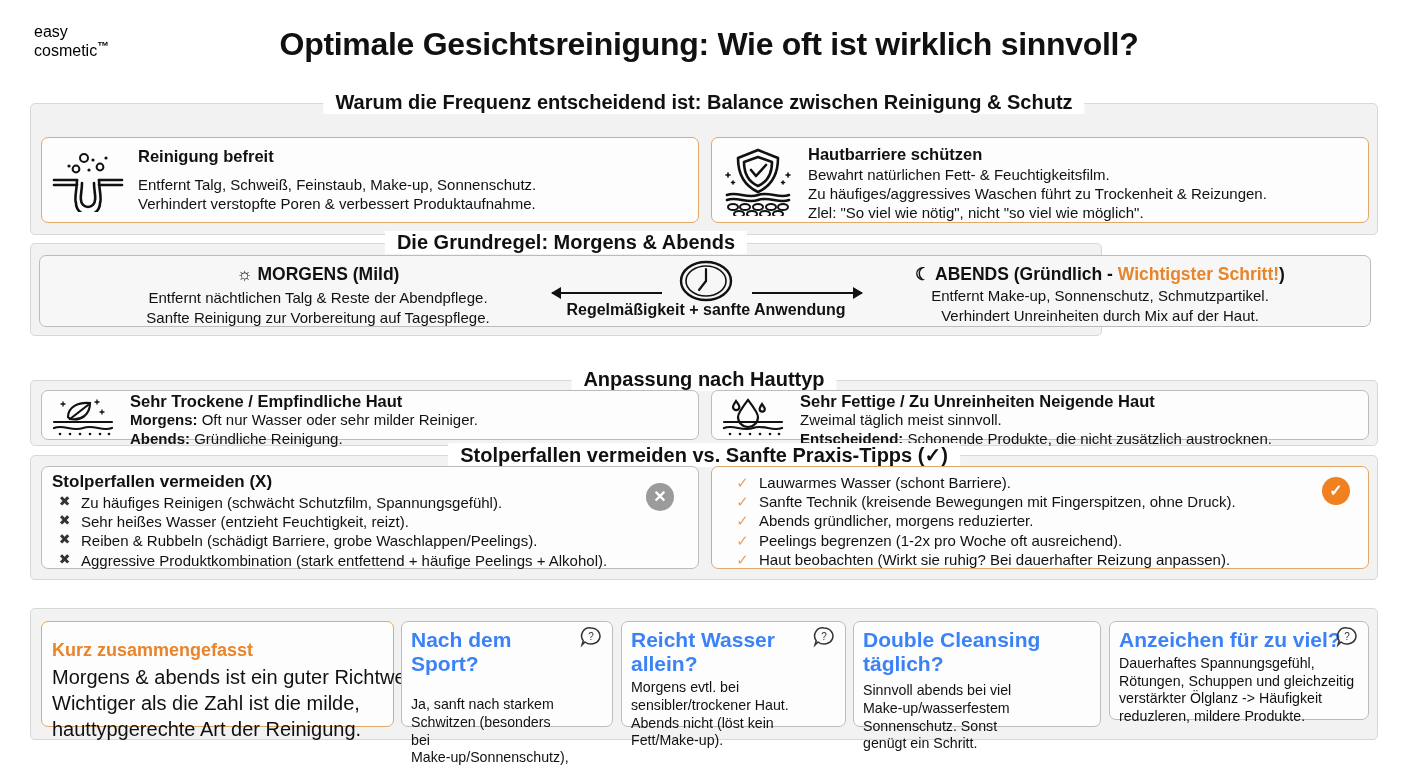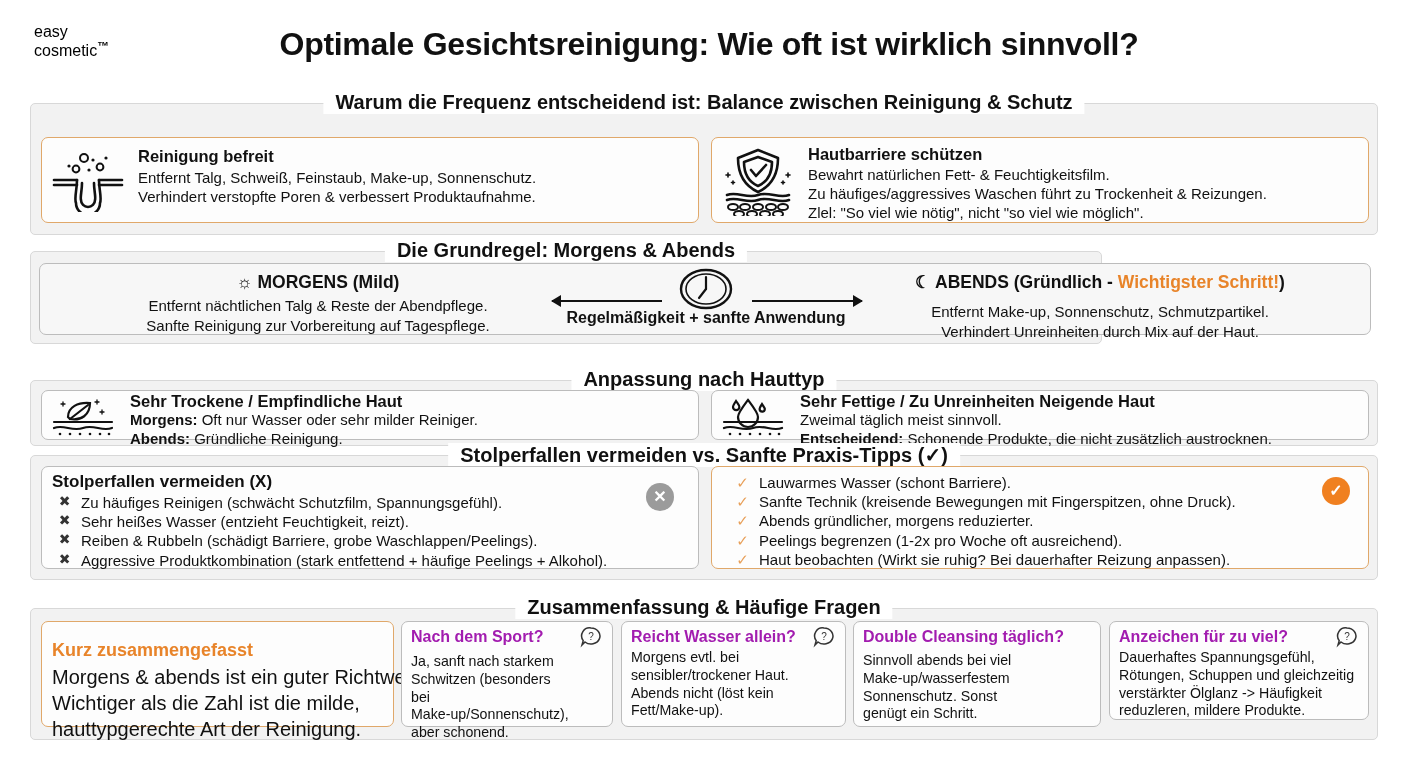--- a/index.html
+++ b/index.html
@@ -75,21 +75,21 @@
 
   .badge-circle {
     position:absolute; width:28px; height:28px; border-radius:50%;
     display:flex; align-items:center; justify-content:center;
     color:#fff; font-size:16px; font-weight:700; line-height:1;
   }
   .badge-circle.grey { background:#9b9b9b; }
   .badge-circle.orange { background:#f08020; }
 
   
-  .faq-q { font-size:16px; font-weight:700; color:#a21caf; line-height:1.15; }
+  .faq-q { font-size:21px; font-weight:700; color:#3b82f6; line-height:1.15; }
   .faq-a { font-size:14.2px; color:#111; line-height:1.24; }
   .summary-title { font-size:18px; font-weight:700; color:#e8842a; line-height:1.2; }
   .summary-line { font-size:20px; color:#111; line-height:1.3; white-space:nowrap; }
   .qmark { position:absolute; font-size:19px; color:#333; }
 </style>
 </head>
 <body>
 
 <div class="page">
 
@@ -123,21 +123,21 @@
           <g fill="#111">
               <circle cx="17" cy="16" r="1.6"></circle>
               <circle cx="41" cy="10" r="1.6"></circle>
               <circle cx="37" cy="20" r="1.6"></circle>
               <circle cx="54" cy="8" r="1.6"></circle>
             </g>
         </svg>
       </div>
       <div style="position:absolute; left:96px; top:9px;">
         <div class="card-head">Reinigung befreit</div>
-        <div class="card-line" style="margin-top:3px;">Entfernt Talg, Schweiß, Feinstaub, Make-up, Sonnenschutz.</div>
+        <div class="card-line" style="margin-top:10px;">Entfernt Talg, Schweiß, Feinstaub, Make-up, Sonnenschutz.</div>
         <div class="card-line">Verhindert verstopfte Poren &amp; verbessert Produktaufnahme.</div>
       </div>
     </div>
 
     <div class="card" style="left:680px; top:33px; width:658px; height:86px;">
       <div class="icon-wrap" style="left:8px; top:6px; width:76px; height:74px;">
         <svg width="74" height="70" viewBox="0 0 74 70">
           <g stroke="#111" stroke-width="2.6" fill="none" stroke-linecap="round" stroke-linejoin="round">
             <path d="M37 4 L57 12 C57 30 50 40 37 46 C24 40 17 30 17 12 Z"></path>
             <path d="M37 11 L51 16 C51 29 46 36 37 40 C28 36 23 29 23 16 Z"></path>
@@ -170,21 +170,21 @@
       </div>
       <div style="position:absolute; left:96px; top:7px;">
         <div class="card-head">Hautbarriere schützen</div>
         <div class="card-line" style="margin-top:2px;">Bewahrt natürlichen Fett- &amp; Feuchtigkeitsfilm.</div>
         <div class="card-line">Zu häufiges/aggressives Waschen führt zu Trockenheit &amp; Reizungen.</div>
         <div class="card-line">Zlel: "So viel wie nötig", nicht "so viel wie möglich".</div>
       </div>
     </div>
   </div>
 
-  <div class="sec" style="left:30px; top:251px; width:1072px; height:93px;">
+  <div class="sec" style="left:30px; top:243px; width:1072px; height:93px;">
     <div class="sec-title">Die Grundregel: Morgens &amp; Abends</div>
 
     <div class="card grey plain" style="left:8px; top:11px; width:1332px; height:72px;">
 
       <div class="gr-col" style="left:18px; top:8px; width:520px;">
         <div class="gr-head">
           <span>☼</span>
           <span>MORGENS (Mild)</span>
         </div>
         <div class="gr-line" style="margin-top:3px;">Entfernt nächtlichen Talg &amp; Reste der Abendpflege.</div>
@@ -207,21 +207,21 @@
         <div class="cap">Regelmäßigkeit + sanfte Anwendung</div>
       </div>
 
       <div class="arrow right" style="left:712px; top:36px; width:110px;"></div>
 
       <div class="gr-col" style="left:800px; top:8px; width:520px;">
         <div class="gr-head">
           <span>☾</span>
           <span>ABENDS (Gründlich - </span><span class="hl">Wichtigster Schritt!</span><span>)</span>
         </div>
-        <div class="gr-line" style="margin-top:9px;">Entfernt Make-up, Sonnenschutz, Schmutzpartikel.</div>
+        <div class="gr-line" style="margin-top:1px;">Entfernt Make-up, Sonnenschutz, Schmutzpartikel.</div>
         <div class="gr-line">Verhindert Unreinheiten durch Mix auf der Haut.</div>
       </div>
     </div>
   </div>
 
   <div class="sec" style="left:30px; top:380px; width:1348px; height:66px;">
     <div class="sec-title">Anpassung nach Hauttyp</div>
 
     <div class="card grey" style="left:10px; top:9px; width:658px; height:50px;">
       <div class="icon-wrap" style="left:6px; top:5px; width:70px; height:42px;">
@@ -334,35 +334,34 @@
           </div>
         <div class="brow">
             <span class="bmark c">✓</span>
             <span class="bt">Haut beobachten (Wirkt sie ruhig? Bei dauerhafter Reizung anpassen).</span>
           </div>
       </div>
     </div>
   </div>
 
   <div class="sec" style="left:30px; top:608px; width:1348px; height:132px;">
-    <div class="sec-title">Zusammenfassung &amp; Häufige Fragen</div>
 
     <div class="card" style="left:10px; top:12px; width:353px; height:106px;">
       <div style="position:absolute; left:10px; top:18px;">
         <div class="summary-title">Kurz zusammengefasst</div>
         <div class="summary-line" style="margin-top:2px;">Morgens &amp; abends ist ein guter Richtwert.</div>
         <div class="summary-line">Wichtiger als die Zahl ist die milde,</div>
         <div class="summary-line">hauttypgerechte Art der Reinigung.</div>
       </div>
     </div>
 
     <div class="card grey" style="left:370px; top:12px; width:212px; height:106px;">
       <div style="position:absolute; left:9px; top:6px; width:160px;">
         <div class="faq-q">Nach dem Sport?</div>
-        <div class="faq-a" style="margin-top:7px;">Ja, sanft nach starkem</div>
+        <div class="faq-a" style="margin-top:20px;">Ja, sanft nach starkem</div>
         <div class="faq-a">Schwitzen (besonders bei</div>
         <div class="faq-a">Make-up/Sonnenschutz),</div>
         <div class="faq-a">aber schonend.</div>
       </div>
       <div class="qmark" style="right:10px; top:4px;">
         <svg width="22" height="22" viewBox="0 0 22 22">
             <path d="M11 2 a9 8 0 1 1 -6 14 l-3 3 l1.2 -4.4 A8 8 0 0 1 11 2 Z" fill="none" stroke="#333" stroke-width="1.5"></path>
             <text x="11" y="14" font-size="10" font-family="Liberation Sans, sans-serif" text-anchor="middle" fill="#333">?</text>
           </svg>
       </div>

